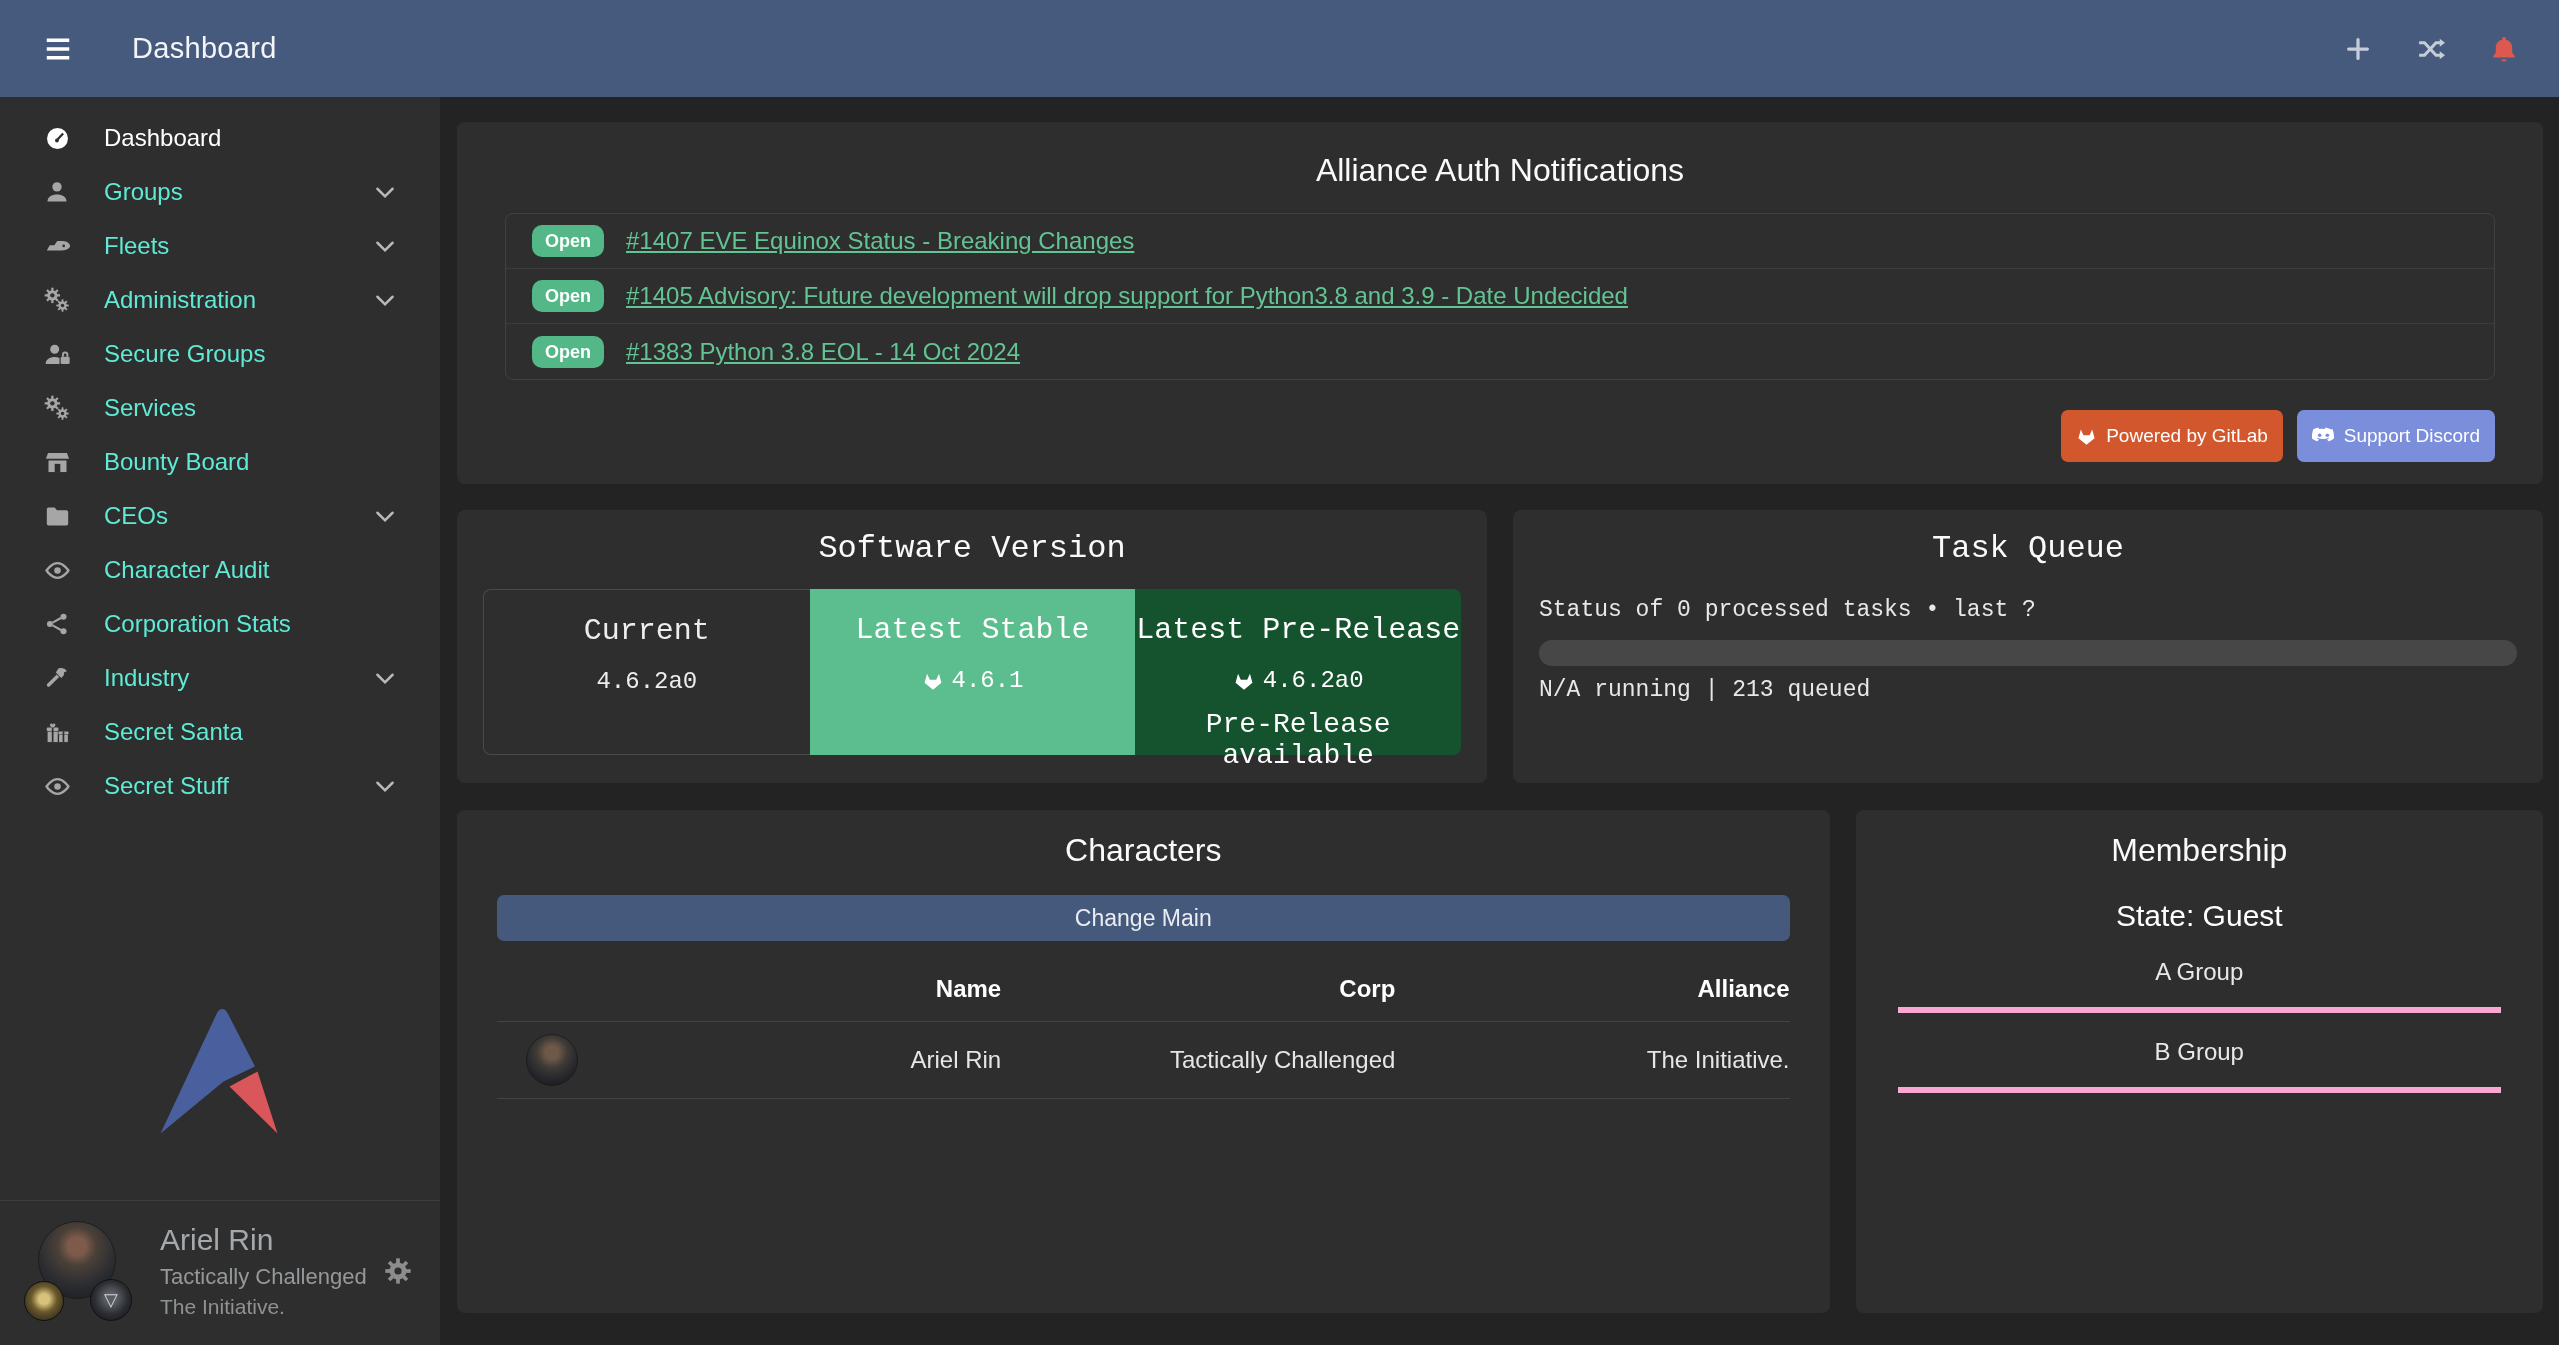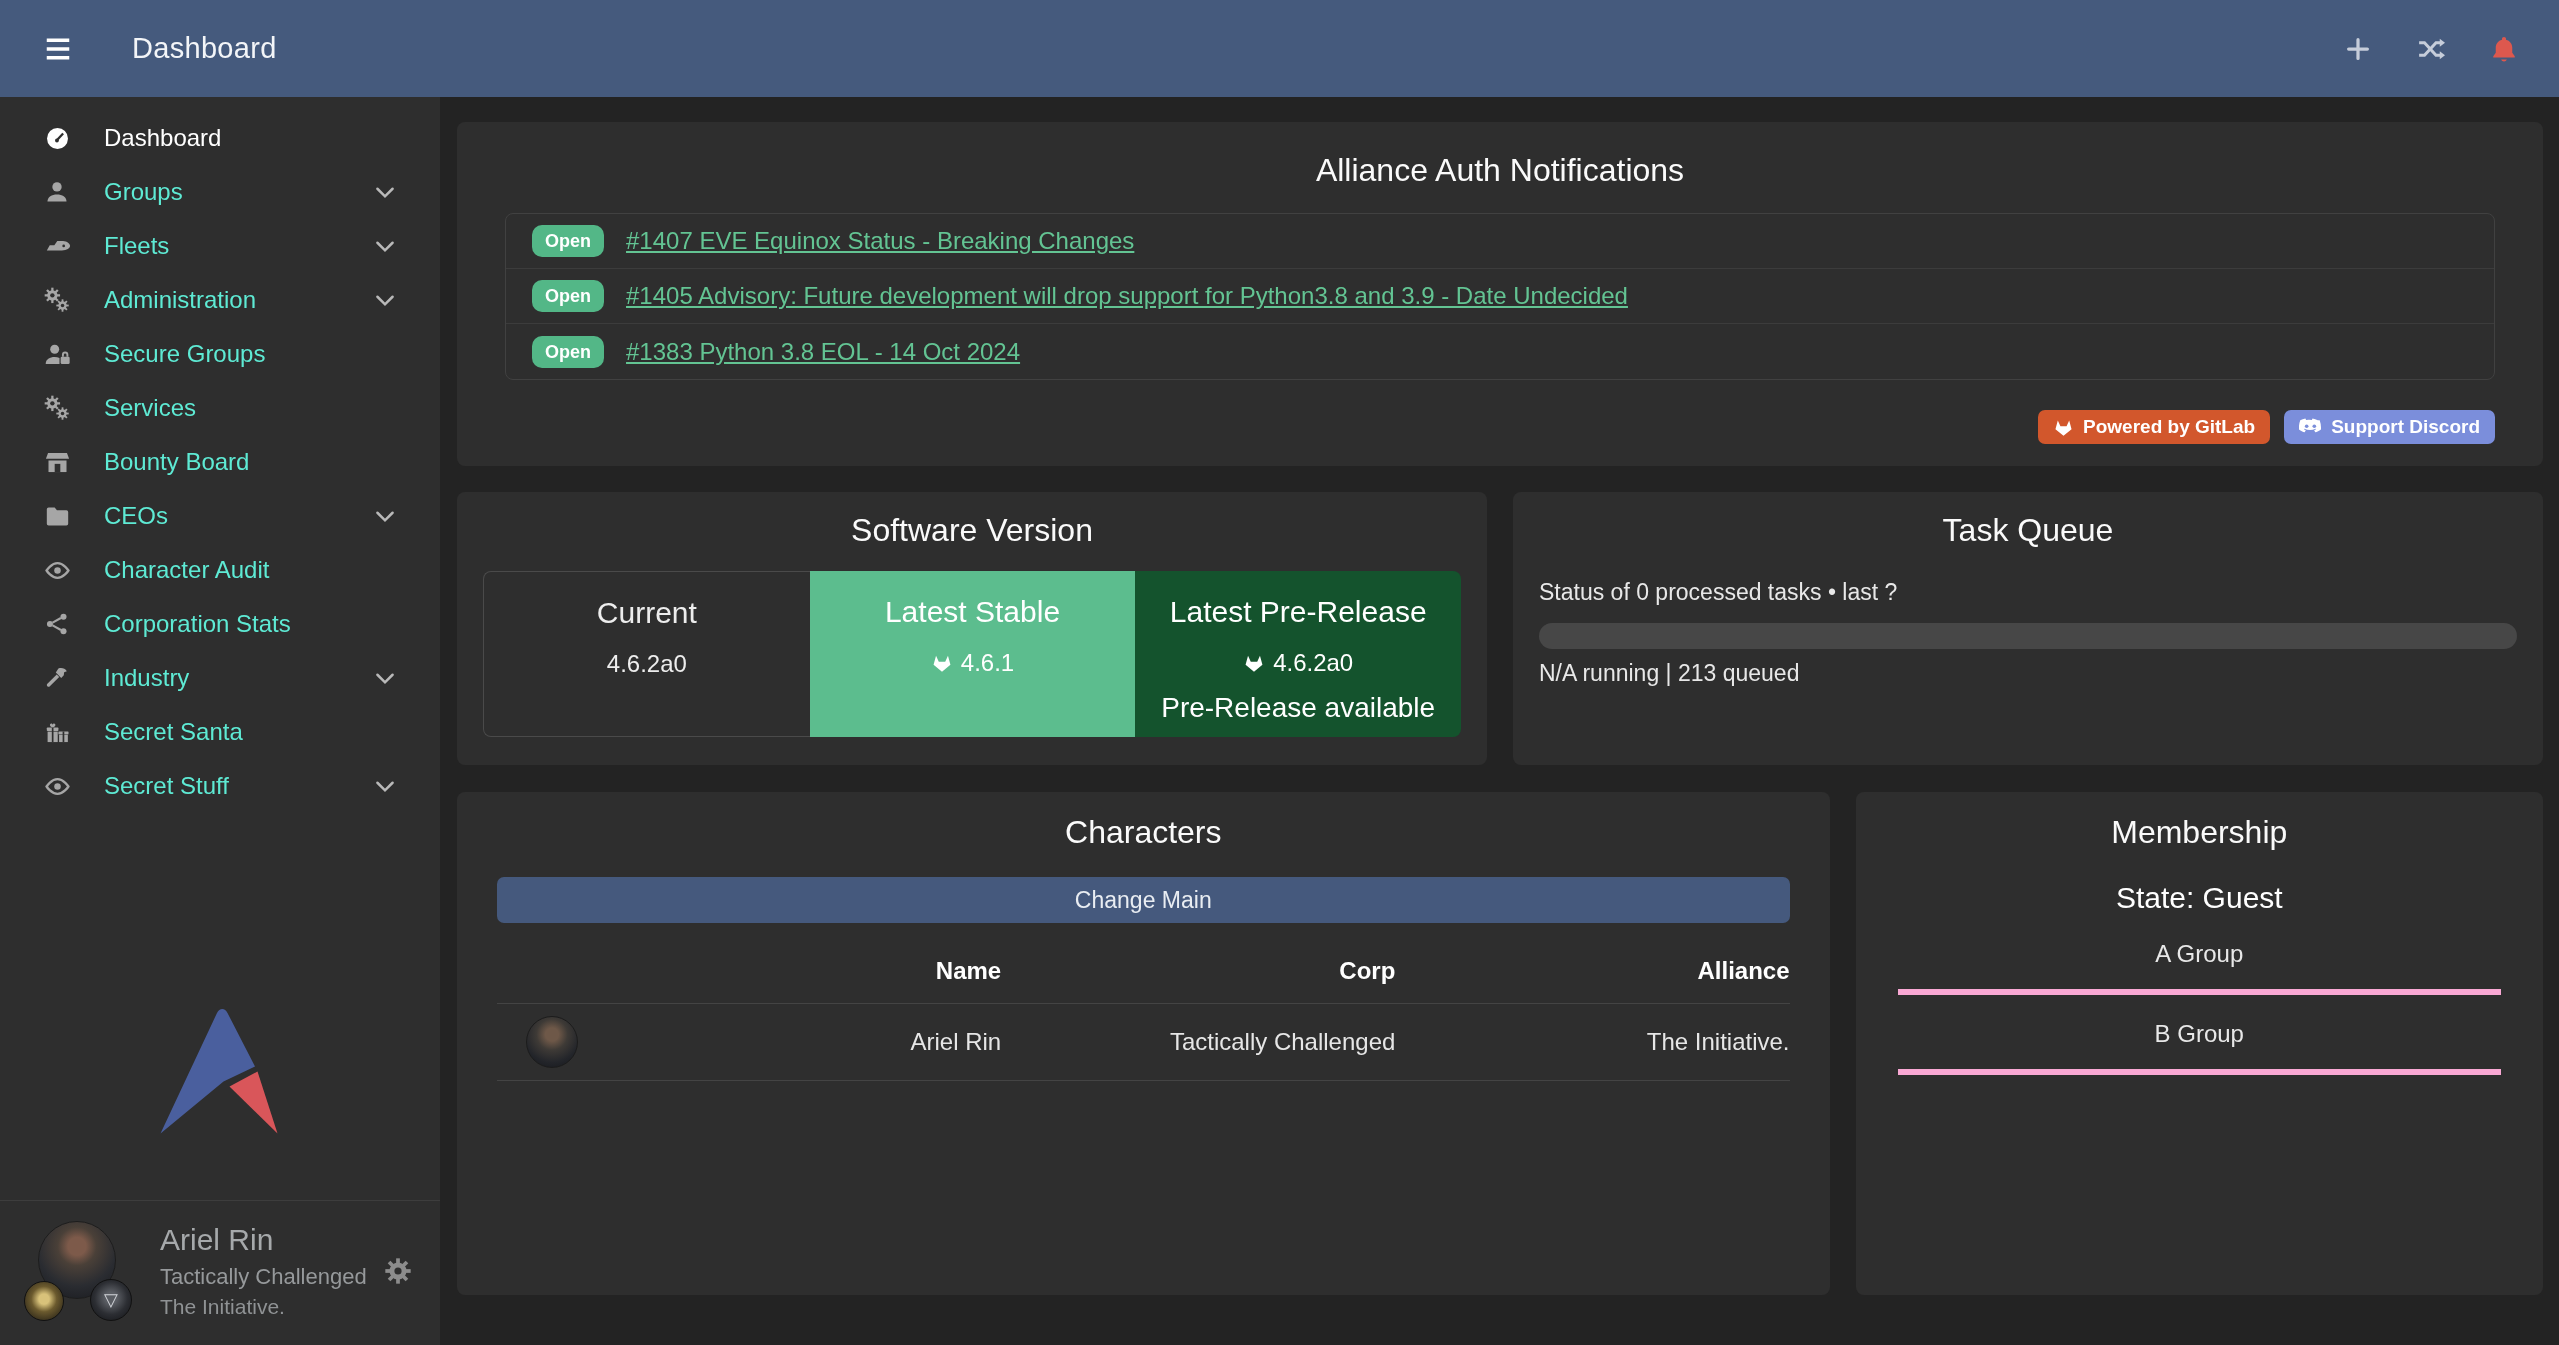--- a/index.html
+++ b/index.html
@@ -85,28 +85,28 @@
   .notif-item { display:flex; align-items:center; height:55px; padding:0 26px; border-bottom:1px solid #3c3c3c; }
   .notif-item:last-child { border-bottom:none; }
   .open-badge {
     background:#53b787; color:#fff; font-size:18px; font-weight:bold;
     padding:7px 13px; border-radius:10px; line-height:1; flex:0 0 auto;
   }
   .notif-link { color:#63c493; font-size:24px; text-decoration:underline; margin-left:22px; cursor:pointer; }
   .notif-footer { display:flex; justify-content:flex-end; gap:14px; margin-top:30px; }
   .shield-badge {
     display:inline-flex; align-items:center; gap:9px; cursor:pointer;
-    color:#fff; font-size:19px; font-weight:bold; padding:6px 15px; border-radius:7px;
+    color:#fff; font-size:19px; font-weight:normal; padding:15px 15px; border-radius:7px;
     border:none; text-decoration:none;
   }
   .shield-badge.gitlab { background:#d2572c; }
   .shield-badge.discord { background:#7b8edb; }
 
   
-  .row2 { display:flex; gap:26px; margin-top:26px; }
+  .row2 { display:flex; gap:26px; margin-top:26px;font-family:Liberation Mono, monospace; }
   .row2 .panel { flex:1; height:273px; padding:20px 26px; }
   .versions { display:flex; height:166px; margin-top:22px; }
   .ver { flex:1; text-align:center; padding-top:24px; color:#fff; }
   .ver .v-label { font-size:30px; font-weight:400; }
   .ver .v-num { font-size:24px; margin-top:20px; display:flex; justify-content:center; align-items:center; gap:8px; }
   .ver.current { border:1px solid #4a4a4a; border-right:none; border-radius:8px 0 0 8px; color:#ededed; }
   .ver.stable { background:#5cbd8e; }
   .ver.pre { background:#14532d; border-radius:0 8px 8px 0; }
   .ver .v-note { font-size:28px; margin-top:15px; }
 

